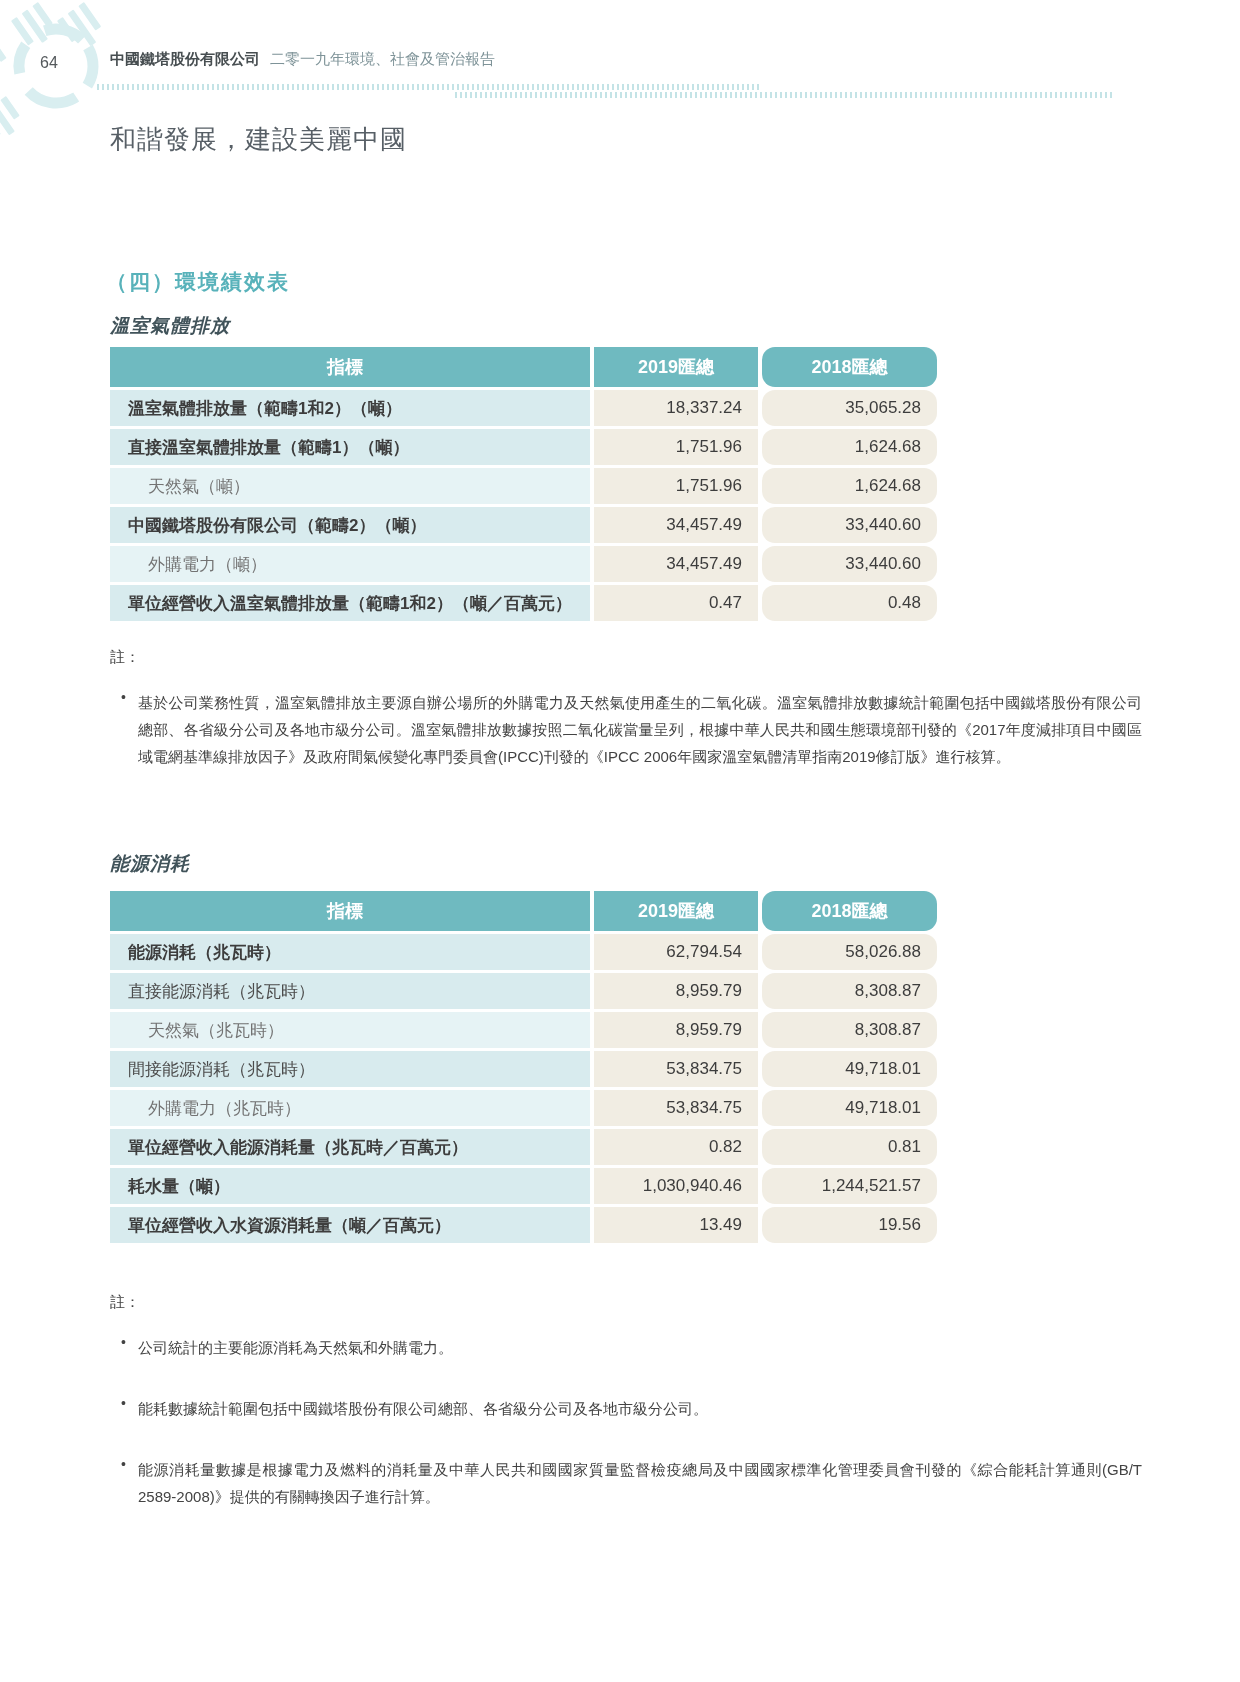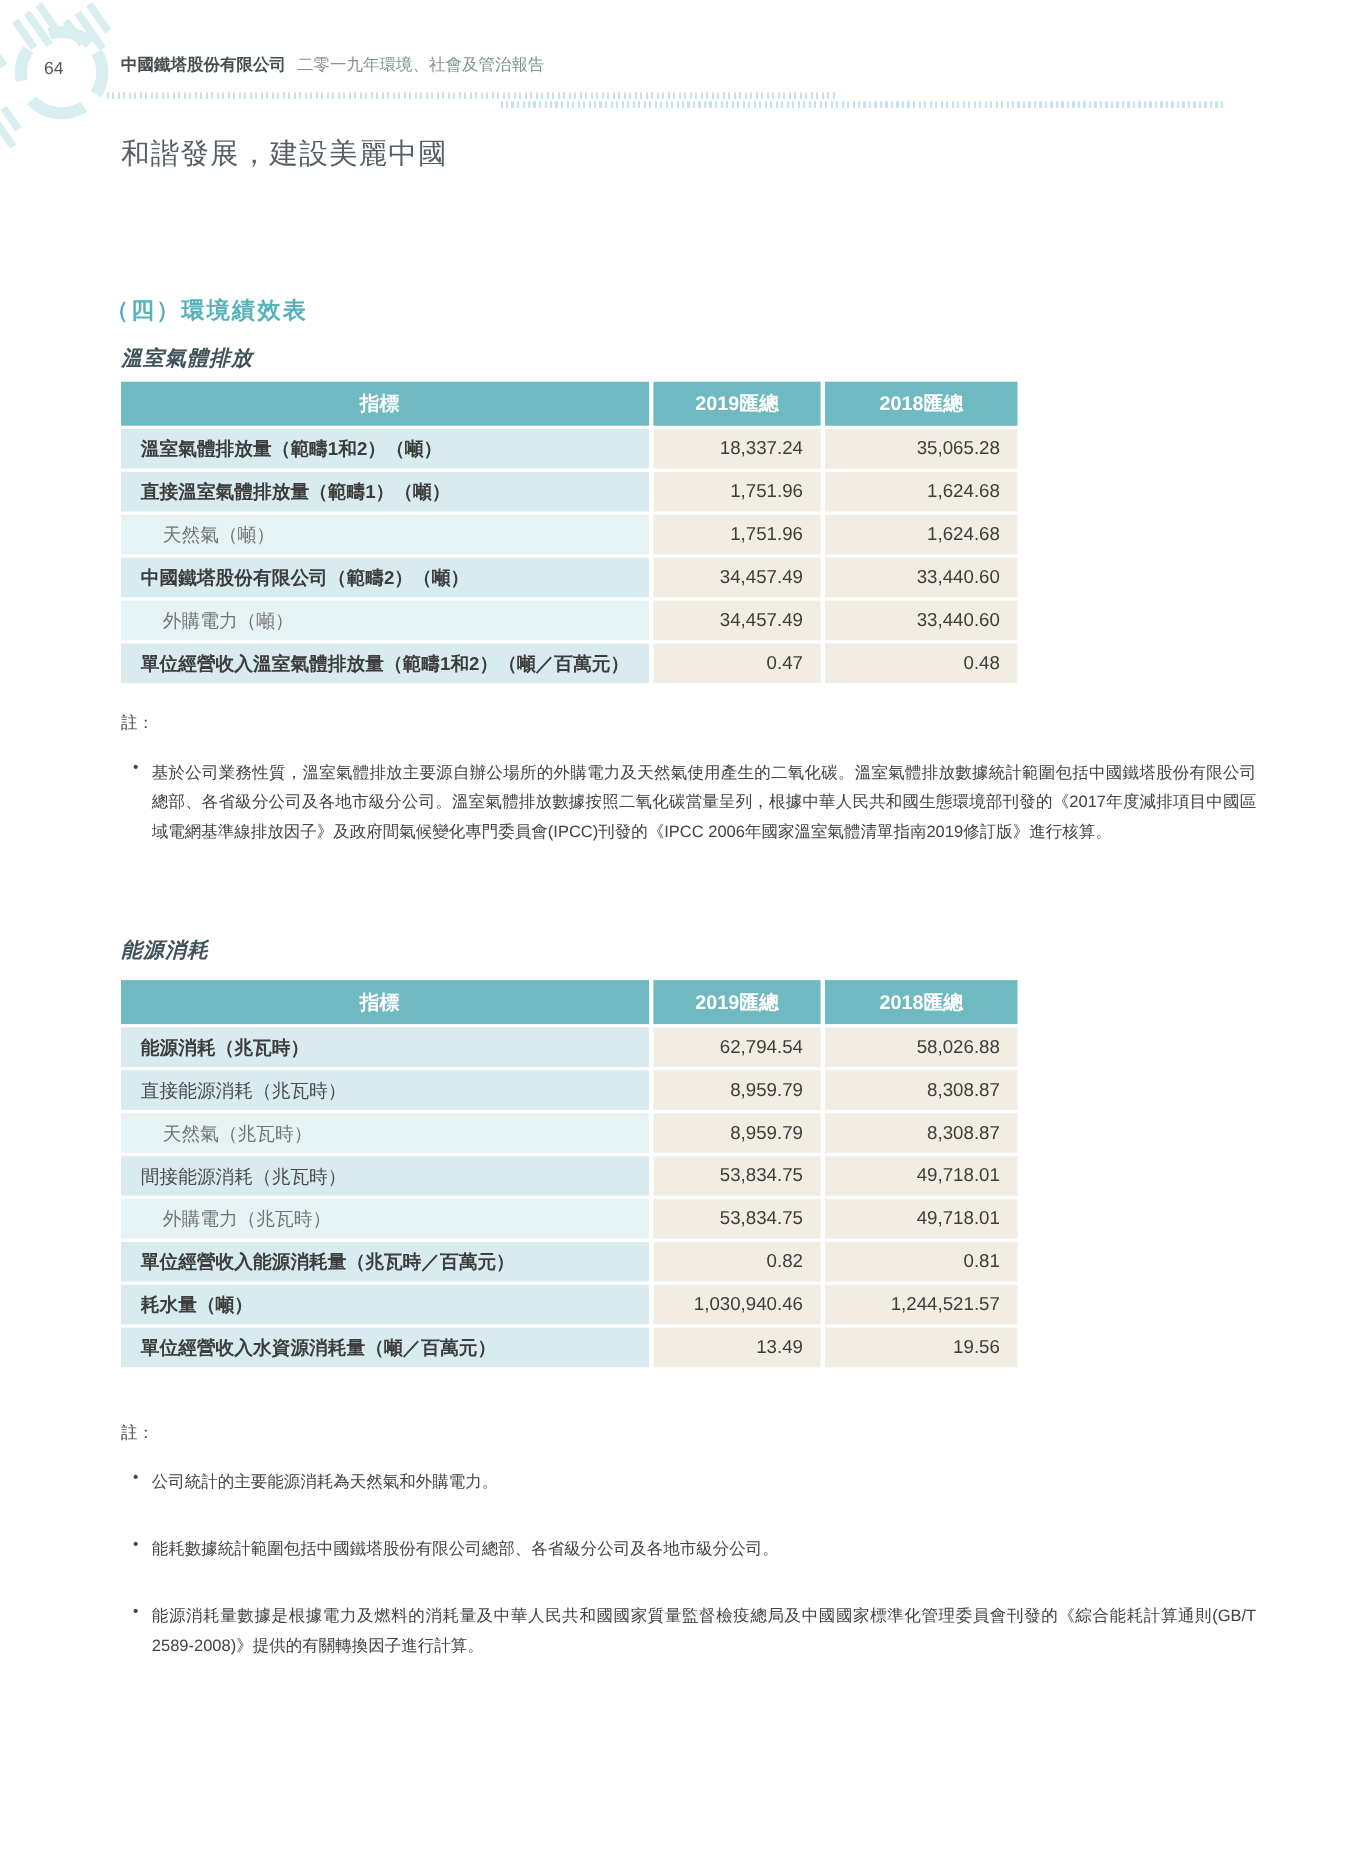--- a/index.html
+++ b/index.html
@@ -14,33 +14,33 @@
   
   .doc-header{position:absolute;left:110px;top:50px;font-size:15px;white-space:nowrap;}
   .doc-header .company{font-weight:bold;color:#474e51;}
   .doc-header .report{color:#7e9398;margin-left:10px;}
   .dotline{position:absolute;height:6px;
     background:repeating-linear-gradient(90deg,#c4e3e6 0 2px,transparent 2px 5px);}
   .dotline.l1{left:97px;top:84px;width:665px;}
   .dotline.l2{left:455px;top:92px;width:657px;}
   .tagline{position:absolute;left:110px;top:122px;font-size:26px;color:#575f66;letter-spacing:1px;}
   
-  .section-title{position:absolute;left:96px;top:268px;font-size:21px;font-weight:bold;color:#58b2ba;letter-spacing:2px;}
+  .section-title{position:absolute;left:106px;top:268px;font-size:21px;font-weight:bold;color:#58b2ba;letter-spacing:2px;}
   .table-subtitle{position:absolute;left:110px;font-size:19px;font-weight:bold;font-style:italic;color:#41535a;letter-spacing:1px;}
   .subtitle-1{top:313px;}
   .subtitle-2{top:851px;}
   
   .data-table{position:absolute;left:110px;width:953px;}
   .table-1{top:347px;}
   .table-2{top:891px;}
   .t-row{display:flex;margin-bottom:3px;}
   .t-cell{box-sizing:border-box;display:flex;align-items:center;min-height:36px;margin-right:4px;}
-  .t-cell:last-child{margin-right:0;}
+  .t-cell:last-child{margin-right:0;border-radius:13px;}
   .c-label{width:480px;background:#d8ebee;padding:5px 10px 5px 18px;font-size:17px;font-weight:bold;color:#3d3d3d;}
-  .c-val{width:152px;background:#f1ede3;justify-content:flex-end;padding-right:16px;font-size:17px;color:#3d3d3d;}
+  .c-val{width:164px;background:#f1ede3;justify-content:flex-end;padding-right:16px;font-size:17px;color:#3d3d3d;}
   .c-val.last{width:175px;}
   .t-row.head .t-cell{background:#6fbac0;color:#ffffff;font-weight:bold;font-size:18px;min-height:40px;}
   .t-row.head .c-label{justify-content:center;padding-left:0;}
   .t-row.head .c-val{justify-content:center;padding-right:0;}
   .t-row.sub .c-label{background:#e6f3f5;padding-left:38px;font-weight:normal;color:#737373;}
   .t-row.plain .c-label{font-weight:normal;color:#4c4c4c;}
   
   .notes{position:absolute;left:110px;width:1032px;font-size:15px;color:#434343;}
   .notes-1{top:648px;}
   .notes-2{top:1293px;}

